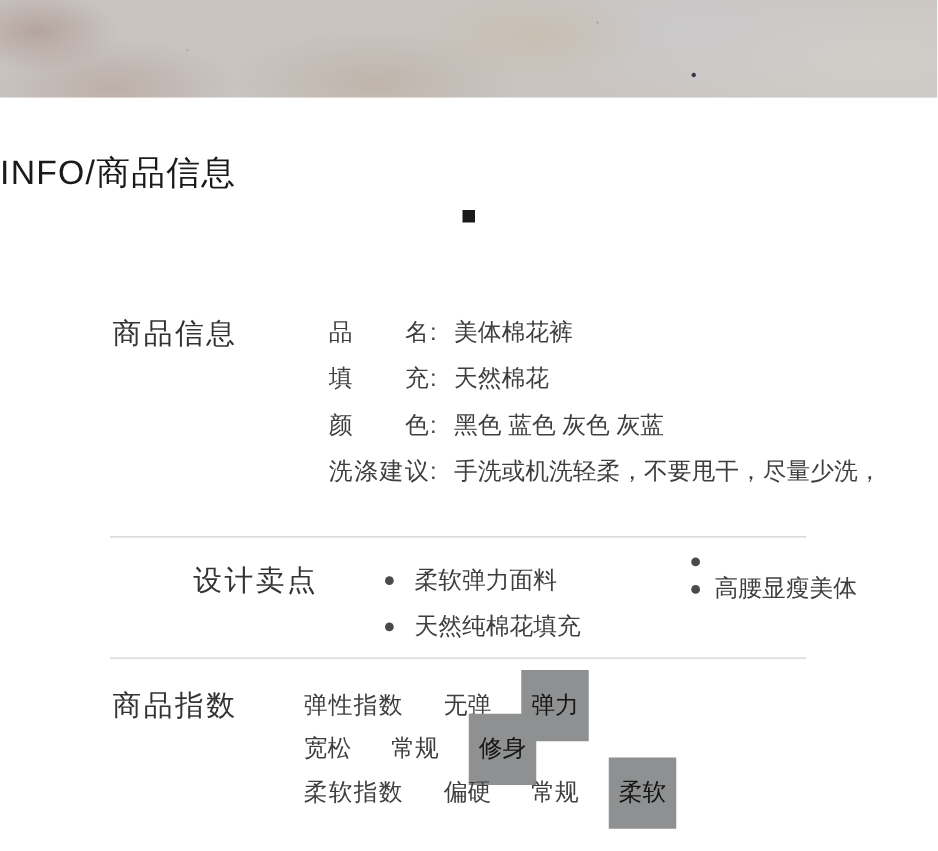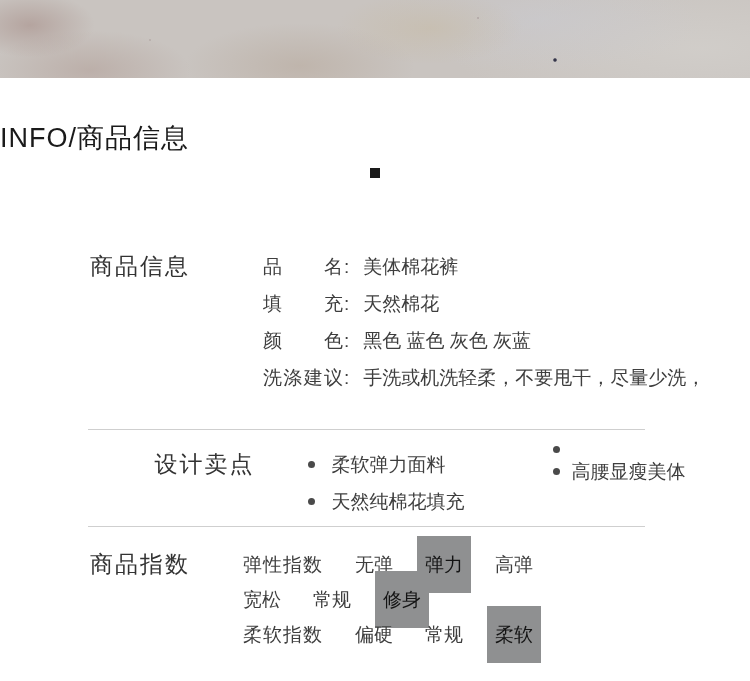--- a/index.html
+++ b/index.html
@@ -162,21 +162,20 @@
   <hr class="divider d2">
 
   <section class="sec sec-index">
     <h2 class="sec-label">商品指数</h2>
     <div class="index-rows">
 
       <div class="index-row">
         <span class="index-label">弹性指数</span>
         <span class="index-cell"><span class="opt-text">无弹</span></span>
         <span class="index-cell hl"><span class="opt-text">弹力</span></span>
-        <span class="index-cell"><span class="opt-text">高弹</span></span>
       </div>
 
       <div class="index-row">
         <span class="index-cell"><span class="opt-text">宽松</span></span>
         <span class="index-cell"><span class="opt-text">常规</span></span>
         <span class="index-cell hl"><span class="opt-text">修身</span></span>
       </div>
 
       <div class="index-row">
         <span class="index-label">柔软指数</span>

